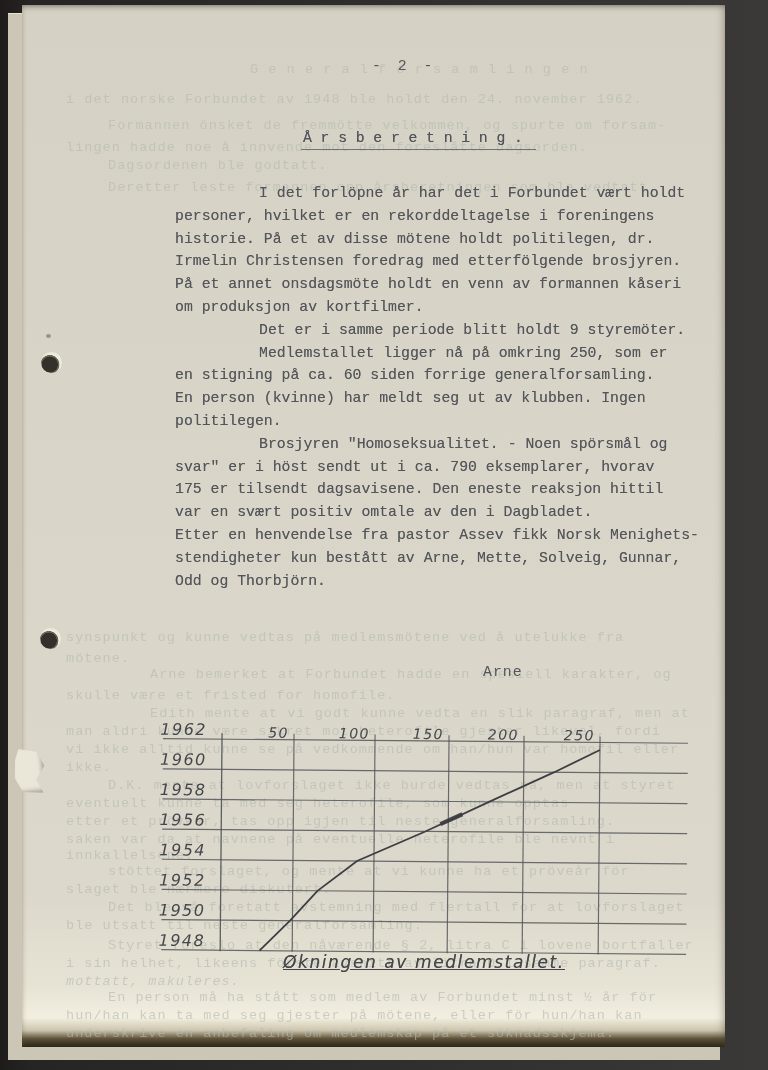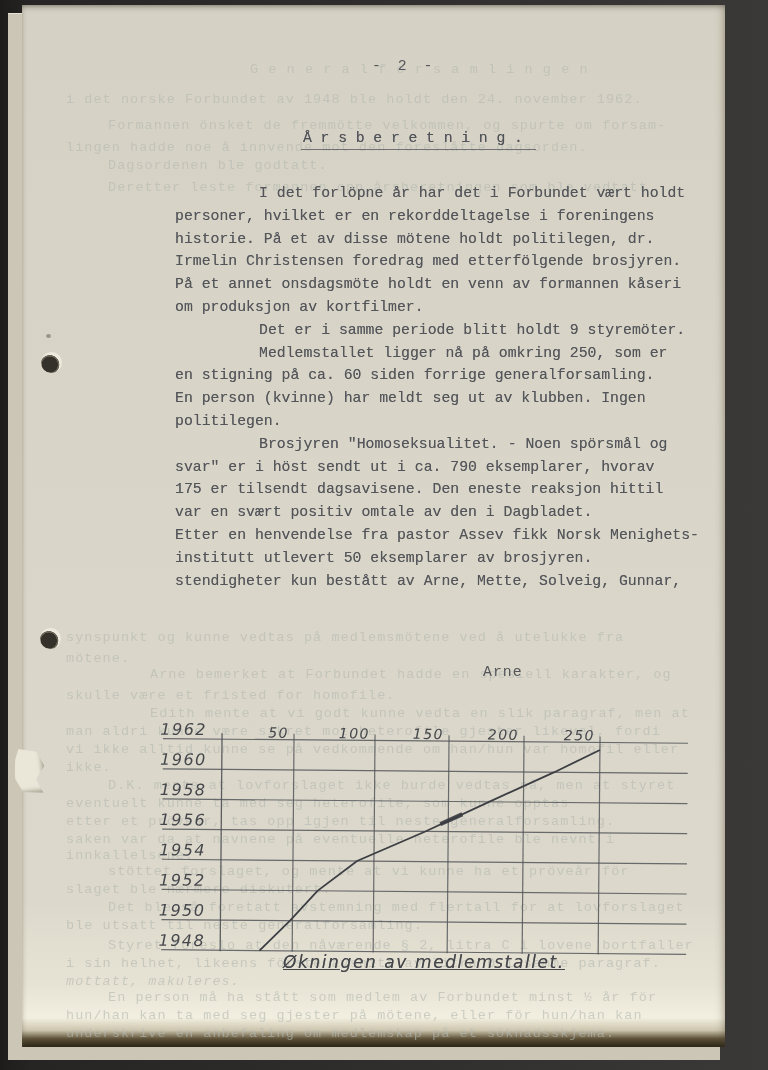--- a/index.html
+++ b/index.html
@@ -122,22 +122,22 @@
       <div class="bl ind">Det er i samme periode blitt holdt 9 styremöter.</div>
       <div class="bl ind">Medlemstallet ligger nå på omkring 250, som er</div>
       <div class="bl">en stigning på ca. 60 siden forrige generalforsamling.</div>
       <div class="bl">En person (kvinne) har meldt seg ut av klubben. Ingen</div>
       <div class="bl">politilegen.</div>
       <div class="bl ind">Brosjyren "Homoseksualitet. - Noen spörsmål og</div>
       <div class="bl">svar" er i höst sendt ut i ca. 790 eksemplarer, hvorav</div>
       <div class="bl">175 er tilsendt dagsavisene. Den eneste reaksjon hittil</div>
       <div class="bl">var en svært positiv omtale av den i Dagbladet.</div>
       <div class="bl">Etter en henvendelse fra pastor Assev fikk Norsk Menighets-</div>
-      <div class="bl">institutt utlevert 50 eksemplarer av brosjyren.</div>
       <div class="bl">stendigheter kun bestått av Arne, Mette, Solveig, Gunnar,</div>
+      <div class="bl">Odd og Thorbjörn.</div>
     </div>
   <div class="signature">Arne</div>
   <div class="caption">Økningen av medlemstallet.</div>
 
   <div id="holes">
       <div class="hole" style="left: 41px; top: 352px;"></div>
       <div class="hole" style="left: 40px; top: 628px;"></div>
     </div>
   <div class="dot" style="left:46px;top:334px"></div>
   <div class="tear"></div>

